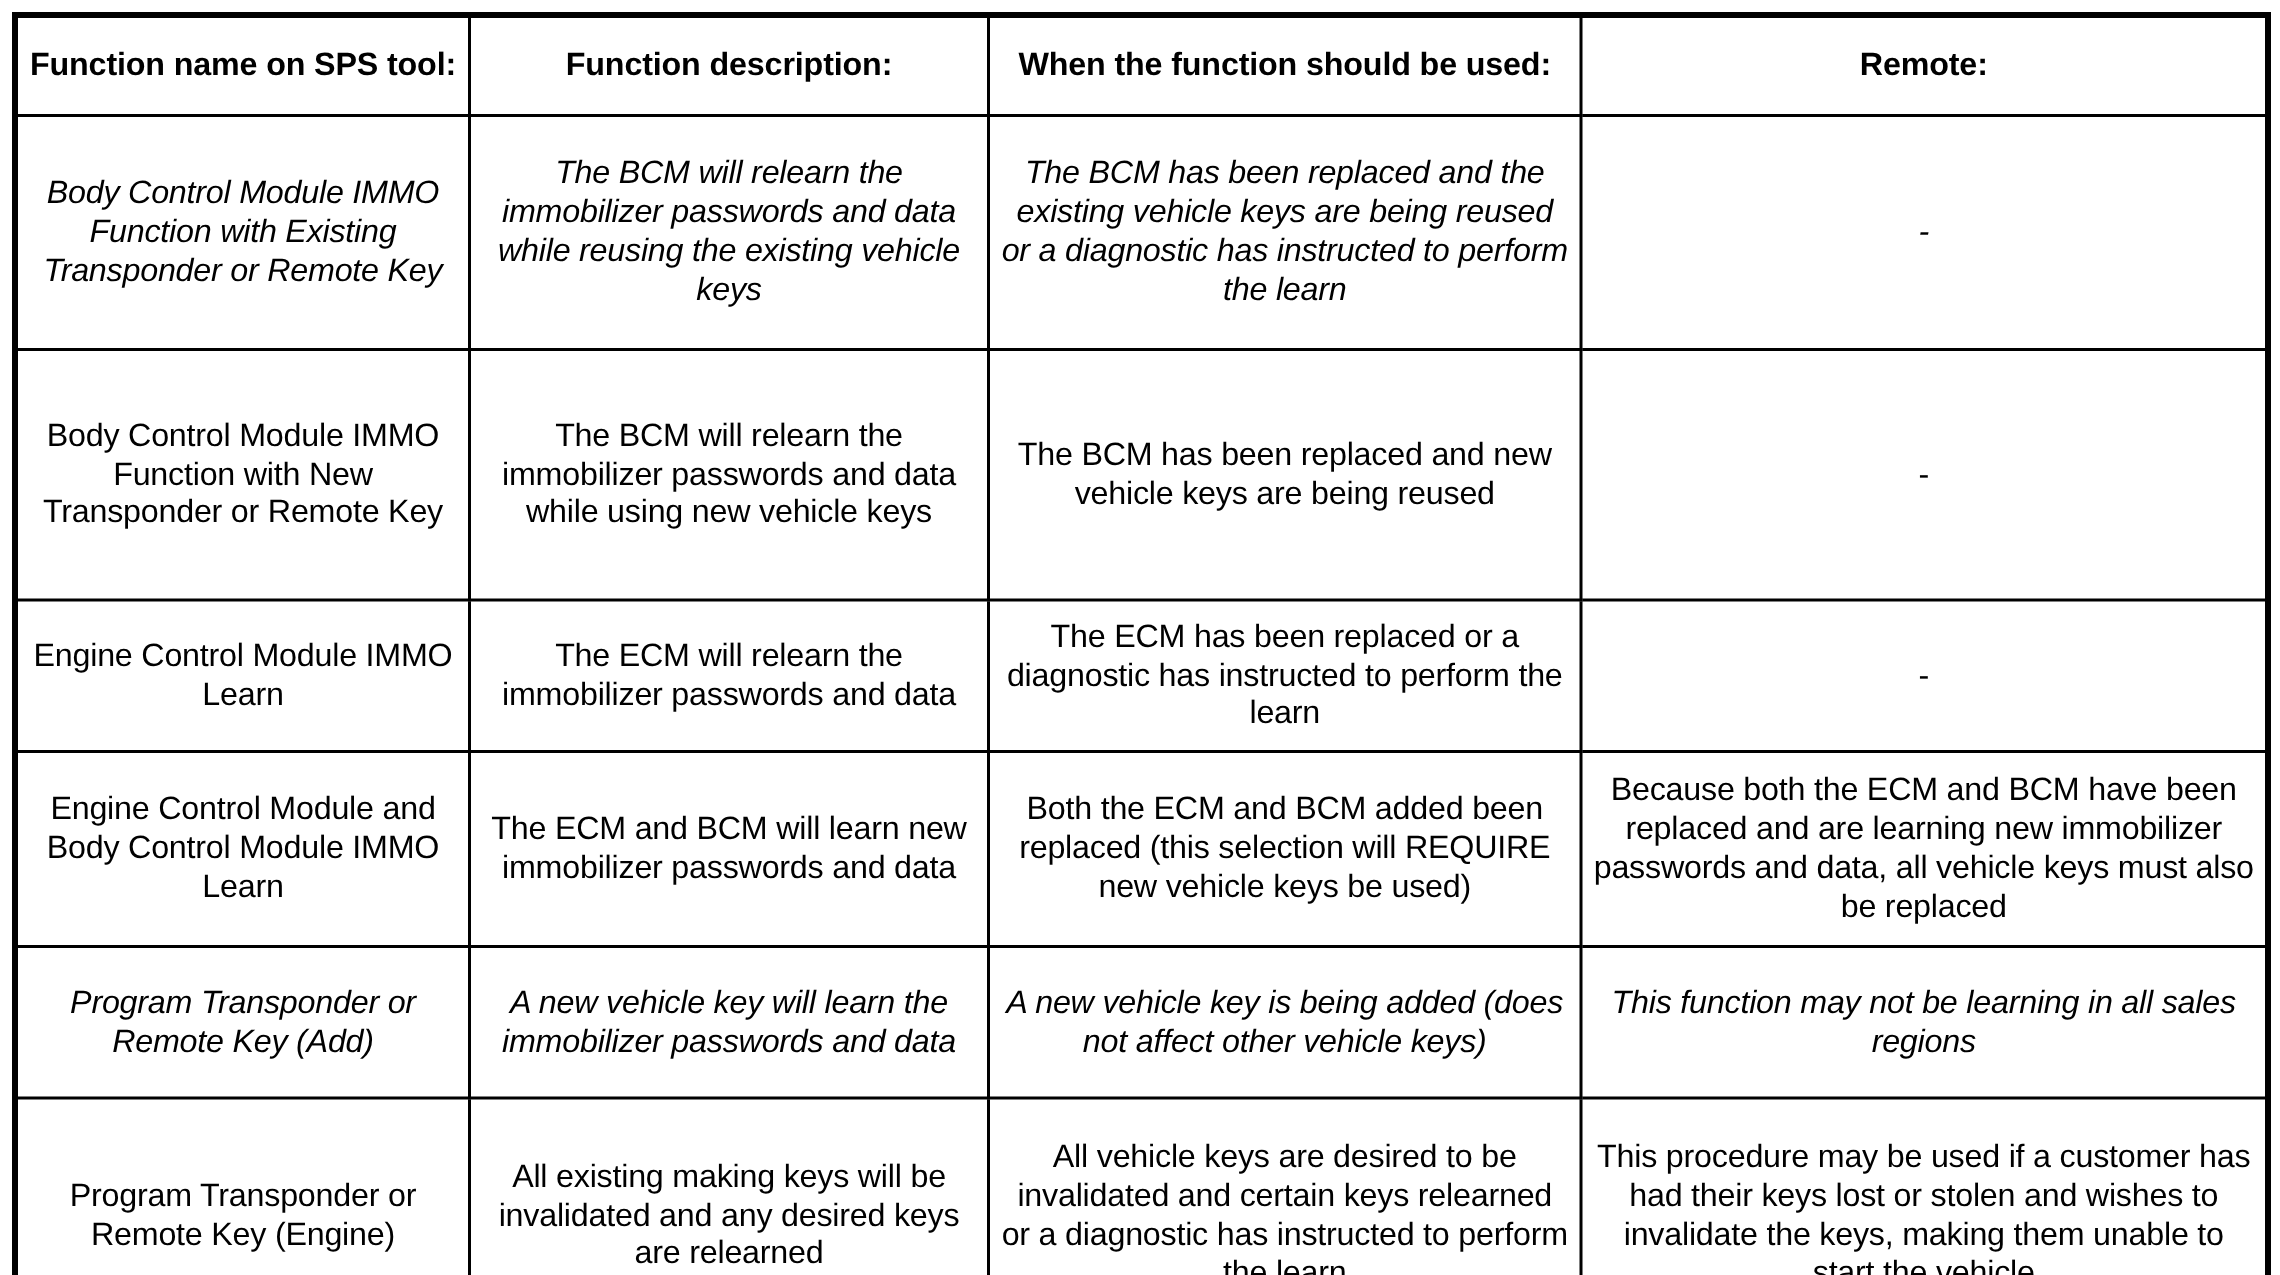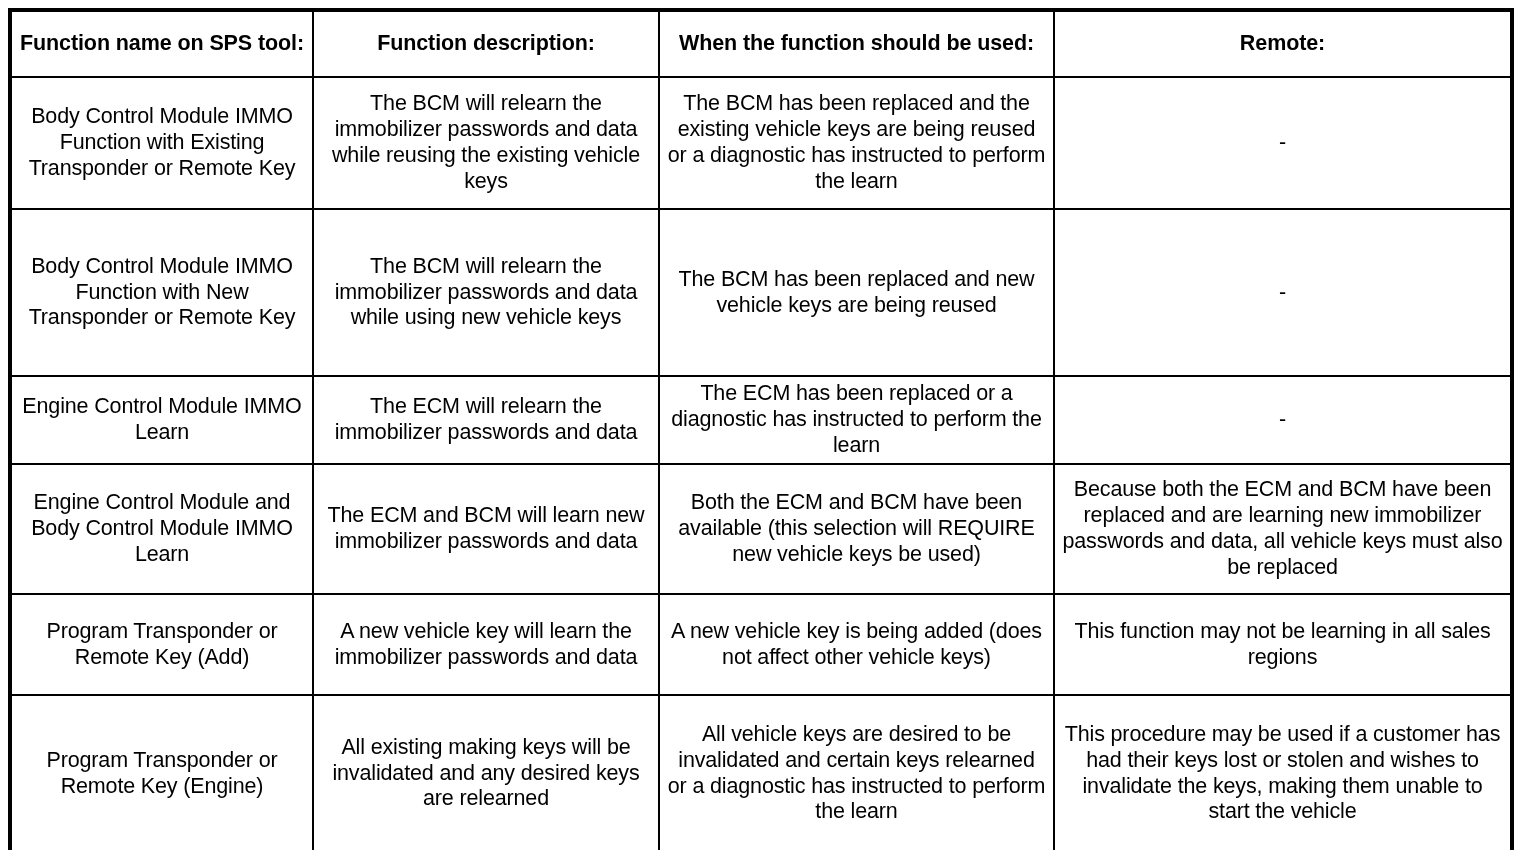--- a/index.html
+++ b/index.html
@@ -62,25 +62,25 @@
     padding-left: 10px;
     padding-right: 10px;
   }
 
   table.spec-table tbody td.notes-dash {
     font-size: 21.5px;
   }
 
   
   tr.hdr-row { height: 67px; }
-  tr.r1 { height: 132px; }
+  tr.r1 { height: 156px; font-style: italic; }
   tr.r2 { height: 167px; }
-  tr.r3 { height: 88px; }
+  tr.r3 { height: 101px; }
   tr.r4 { height: 130px; }
-  tr.r5 { height: 101px; }
+  tr.r5 { height: 101px; font-style: italic; }
   tr.r6 { height: 158px; }
 </style>
 </head>
 <body>
 
 <div class="sheet">
   <table class="spec-table">
     <colgroup>
       <col class="c1">
         <col class="c2">
@@ -110,21 +110,21 @@
       </tr>
       <tr class="r3">
         <td class="fn-name">Engine Control Module IMMO Learn</td>
         <td>The ECM will relearn the immobilizer passwords and data</td>
         <td>The ECM has been replaced or a diagnostic has instructed to perform the learn</td>
         <td class="notes-dash">-</td>
       </tr>
       <tr class="r4">
         <td class="fn-name">Engine Control Module and Body Control Module IMMO Learn</td>
         <td>The ECM and BCM will learn new immobilizer passwords and data</td>
-        <td>Both the ECM and BCM have been available (this selection will REQUIRE new vehicle keys be used)</td>
+        <td>Both the ECM and BCM added been replaced (this selection will REQUIRE new vehicle keys be used)</td>
         <td>Because both the ECM and BCM have been replaced and are learning new immobilizer passwords and data, all vehicle keys must also be replaced</td>
       </tr>
       <tr class="r5">
         <td class="fn-name">Program Transponder or Remote Key (Add)</td>
         <td>A new vehicle key will learn the immobilizer passwords and data</td>
         <td>A new vehicle key is being added (does not affect other vehicle keys)</td>
         <td>This function may not be learning in all sales regions</td>
       </tr>
       <tr class="r6">
         <td class="fn-name">Program Transponder or Remote Key (Engine)</td>

